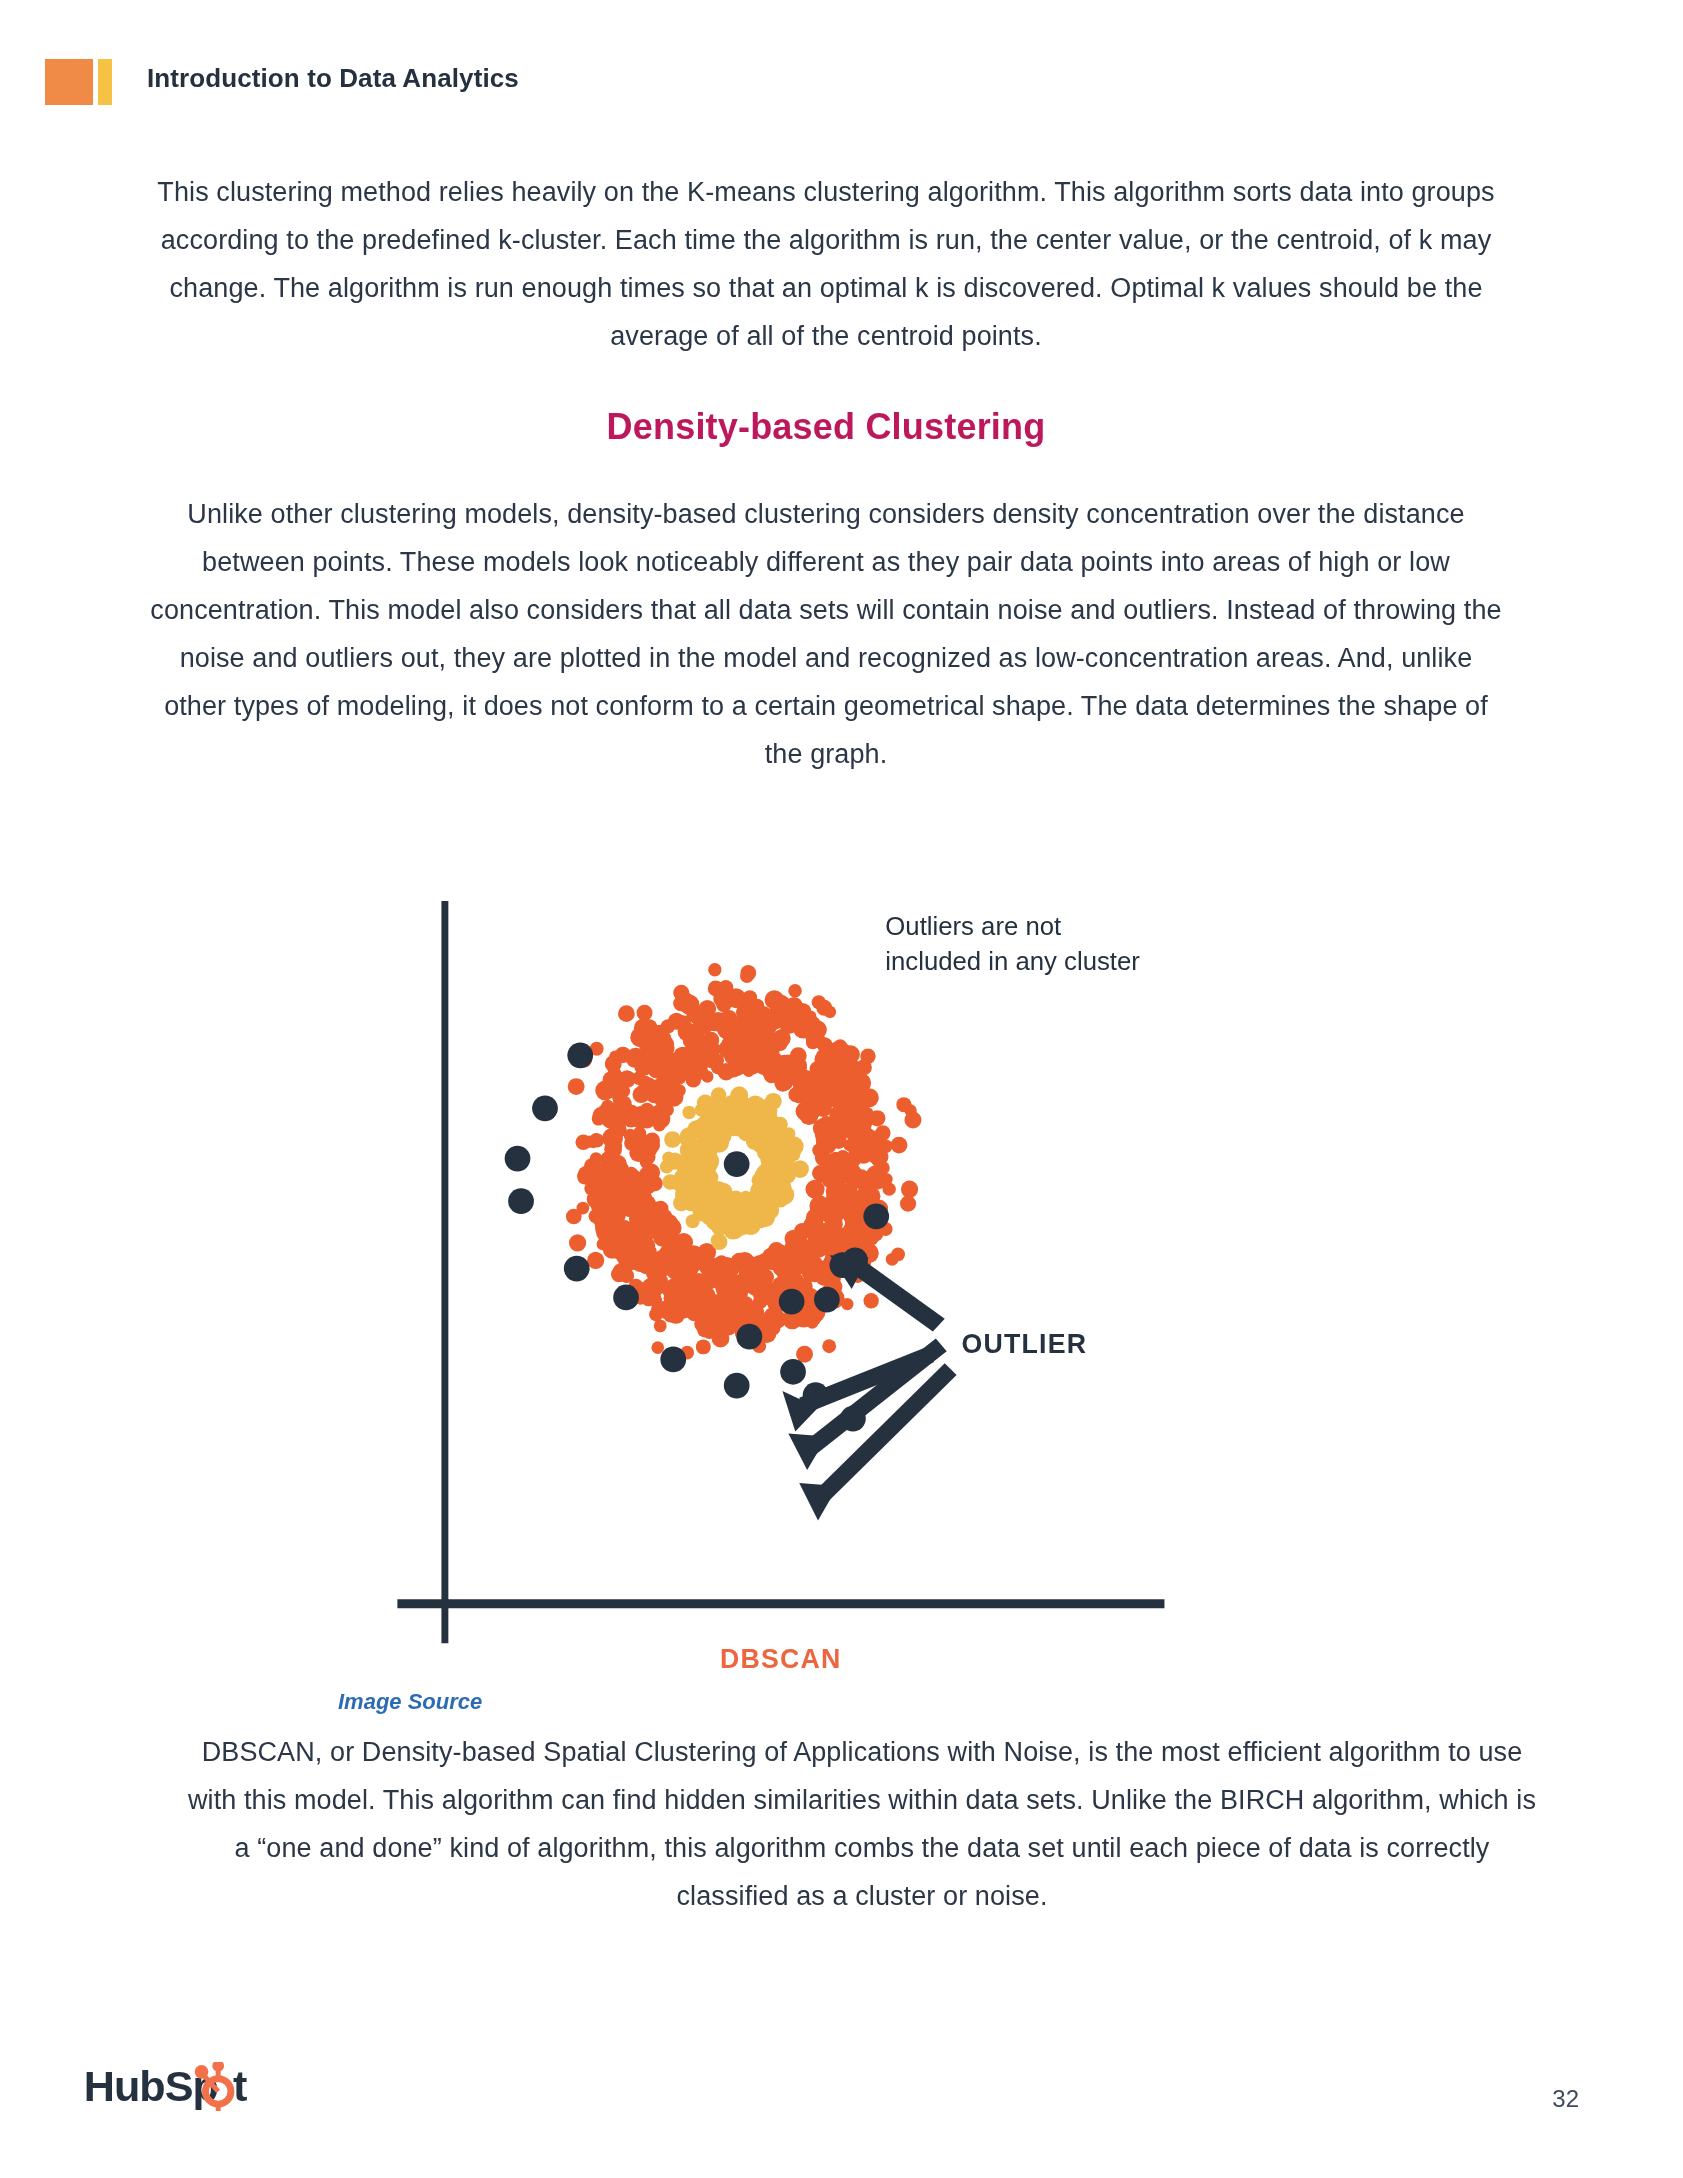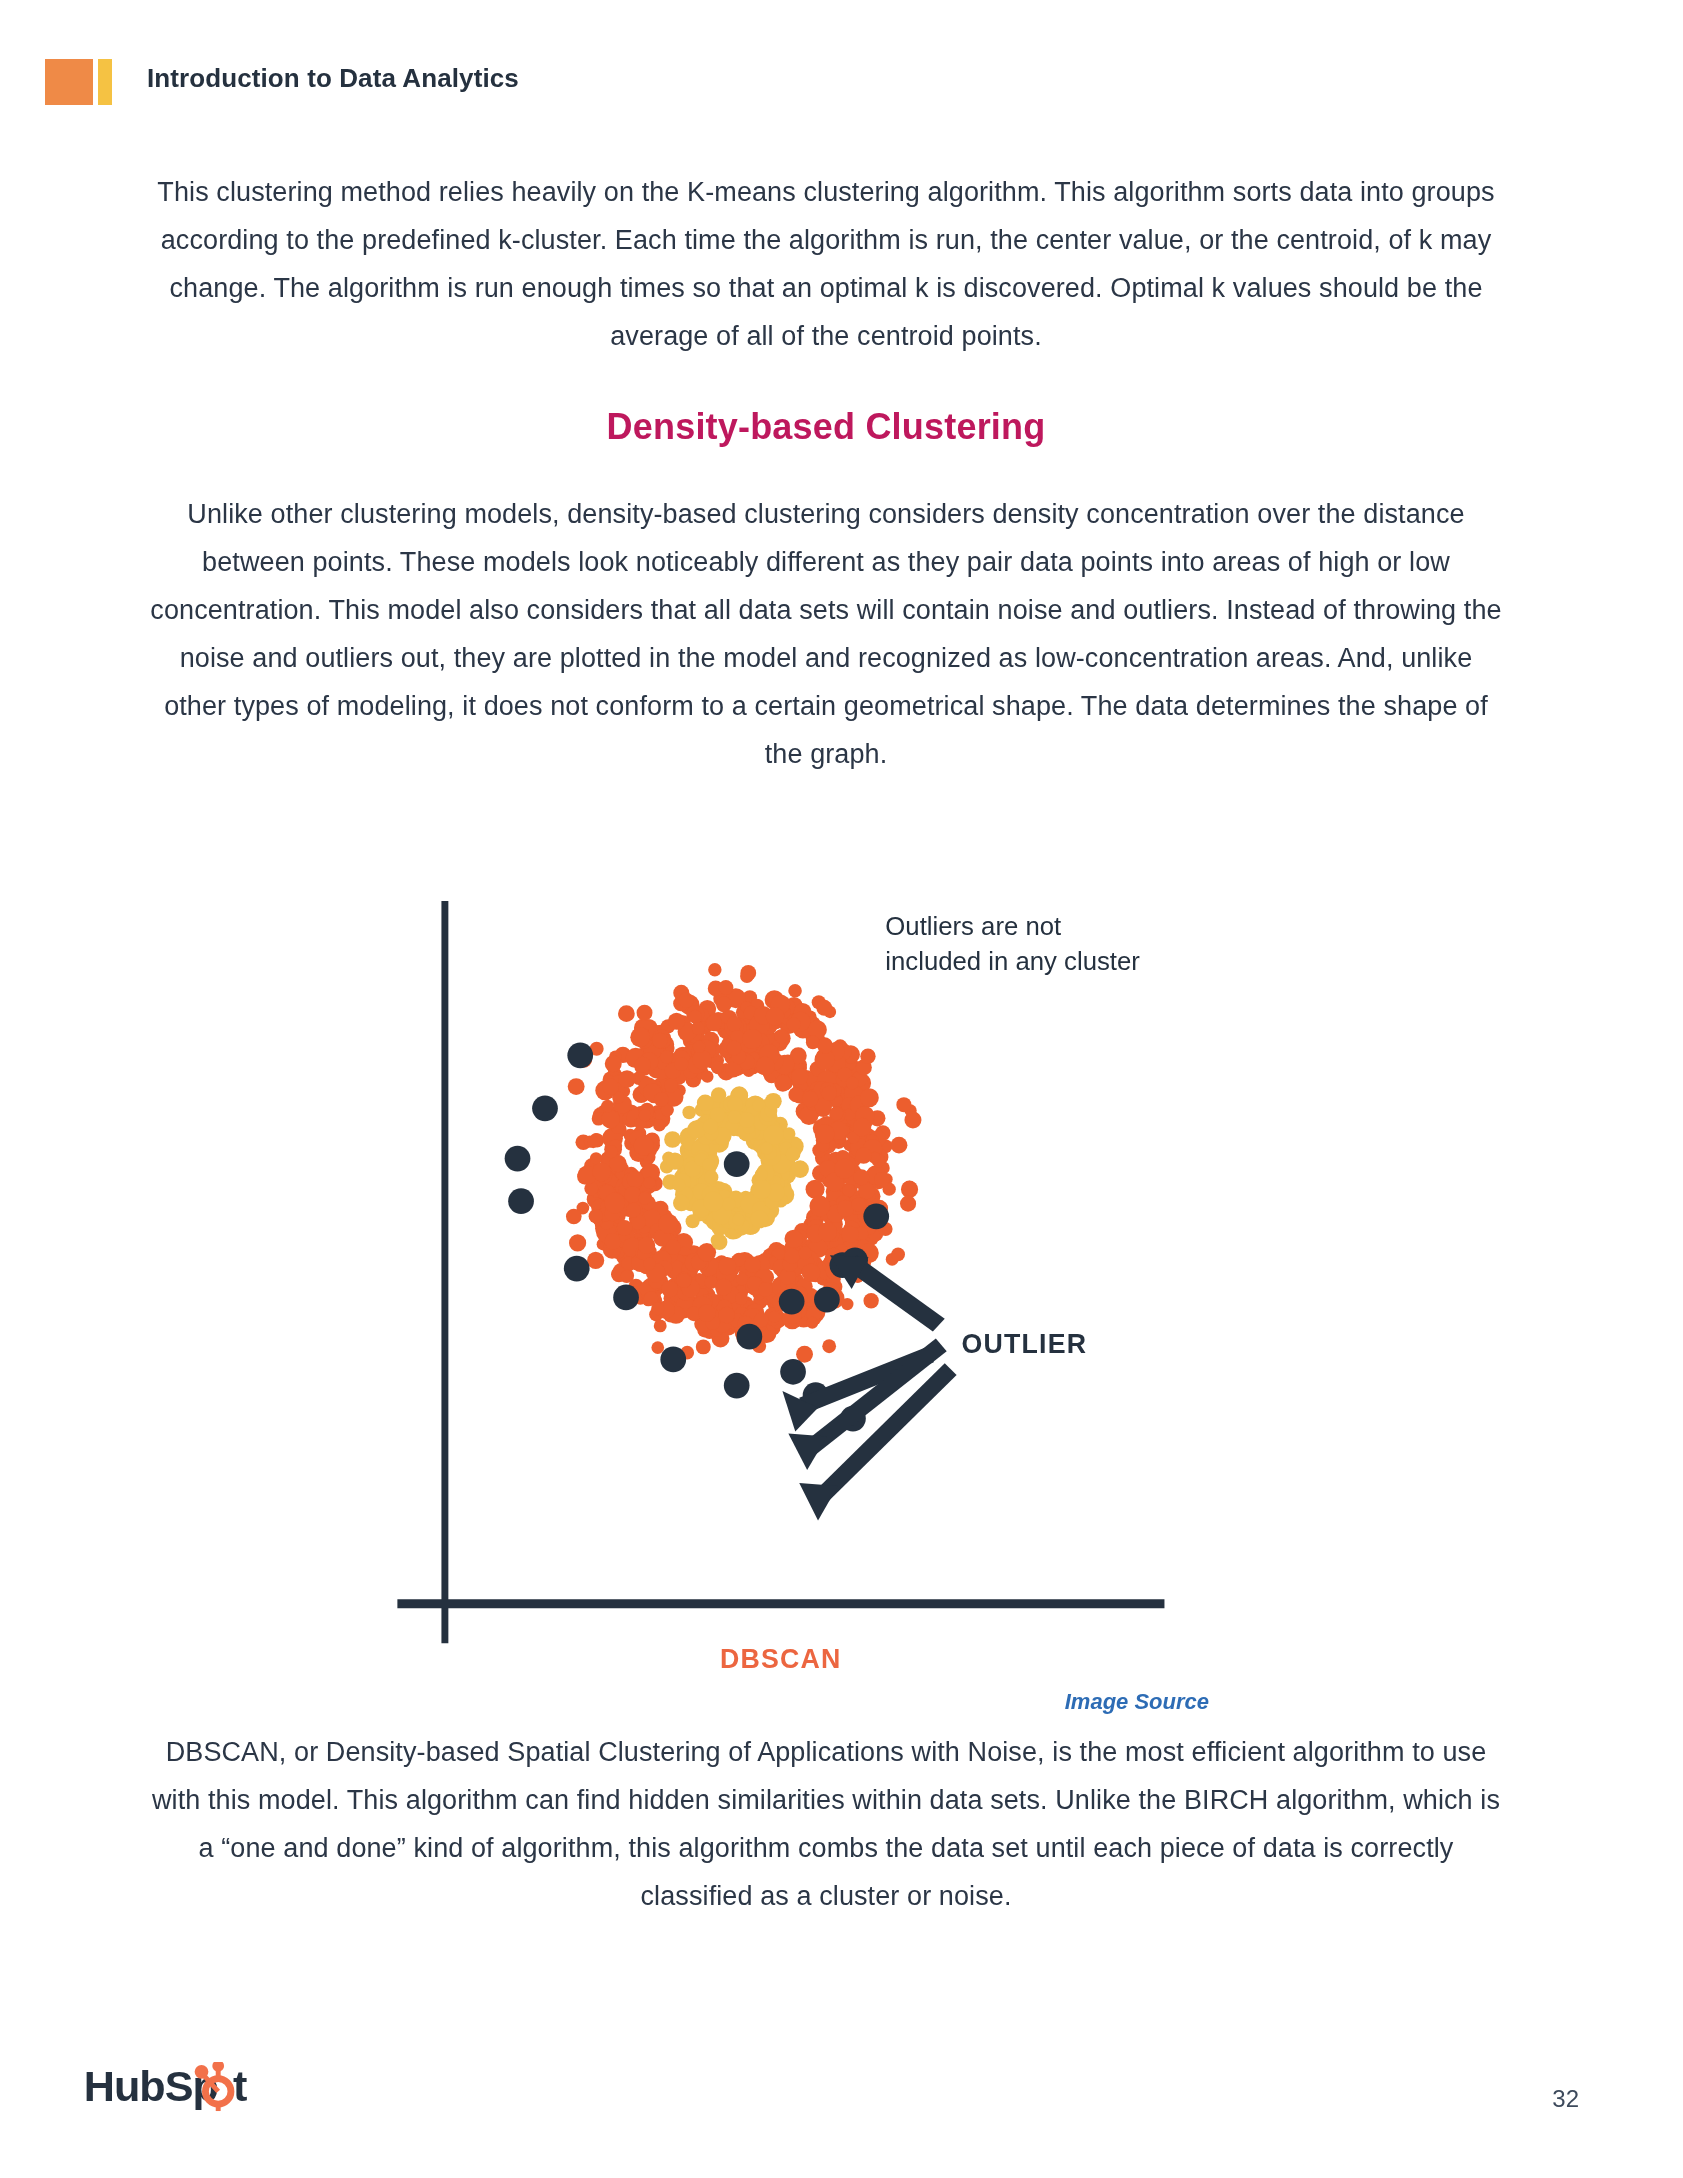--- a/index.html
+++ b/index.html
@@ -43,21 +43,21 @@
     font-weight:bold;
     color:#be185d;
     margin:0 0 42px 0;
     letter-spacing:0.2px;
   }
 
   
   .figure { position:absolute; left:338px; top:891px; width:871px; }
   .figure svg { display:block; }
   .fig-caption {
-    text-align:right;
+    text-align:left;
     margin-top:6px;
     font-size:22px;
     font-weight:bold;
     font-style:italic;
     color:#2D6CB5;
   }
 
   
   .footer { position:absolute; left:0; bottom:0; width:100%; height:149px; }
   .logo { position:absolute; left:83px; bottom:61px; }
@@ -1415,21 +1415,21 @@
     <text id="note1" x="553" y="44" font-family="Liberation Sans, sans-serif" font-size="26" fill="#25313F">Outliers are not</text>
     <text id="note2" x="553" y="80" font-family="Liberation Sans, sans-serif" font-size="26" fill="#25313F">included in any cluster</text>
 
     <text id="outlier-lbl" x="630" y="467" font-family="Liberation Sans, sans-serif" font-size="27" font-weight="bold" letter-spacing="1.2" fill="#25313F">OUTLIER</text>
 
     <text id="dbscan-lbl" x="386" y="785" font-family="Liberation Sans, sans-serif" font-size="27" font-weight="bold" letter-spacing="1.2" fill="#EC6640">DBSCAN</text>
   </svg>
   <div class="fig-caption">Image Source</div>
 </div>
 
-<div class="content" style="top:1728px;">
+<div class="content" style="top:1728px;margin-left:36px;">
   <p class="para">DBSCAN, or Density-based Spatial Clustering of Applications with Noise, is the most efficient algorithm to use with this model. This algorithm can find hidden similarities within data sets. Unlike the BIRCH algorithm, which is a “one and done” kind of algorithm, this algorithm combs the data set until each piece of data is correctly classified as a cluster or noise.</p>
 </div>
 
 <div class="footer">
   <div class="logo">
     <svg width="188" height="51" viewBox="0 0 190 52">
       <text x="0" y="40" font-family="Liberation Sans, sans-serif" font-size="44" font-weight="bold" fill="#25313F" letter-spacing="-1">HubSp</text>
       <circle cx="137" cy="30" r="13" fill="none" stroke="#F2714A" stroke-width="7"></circle>
       <line x1="137" y1="17" x2="137" y2="4" stroke="#F2714A" stroke-width="5"></line>
       <line x1="137" y1="30" x2="121" y2="12" stroke="#F2714A" stroke-width="5"></line>

